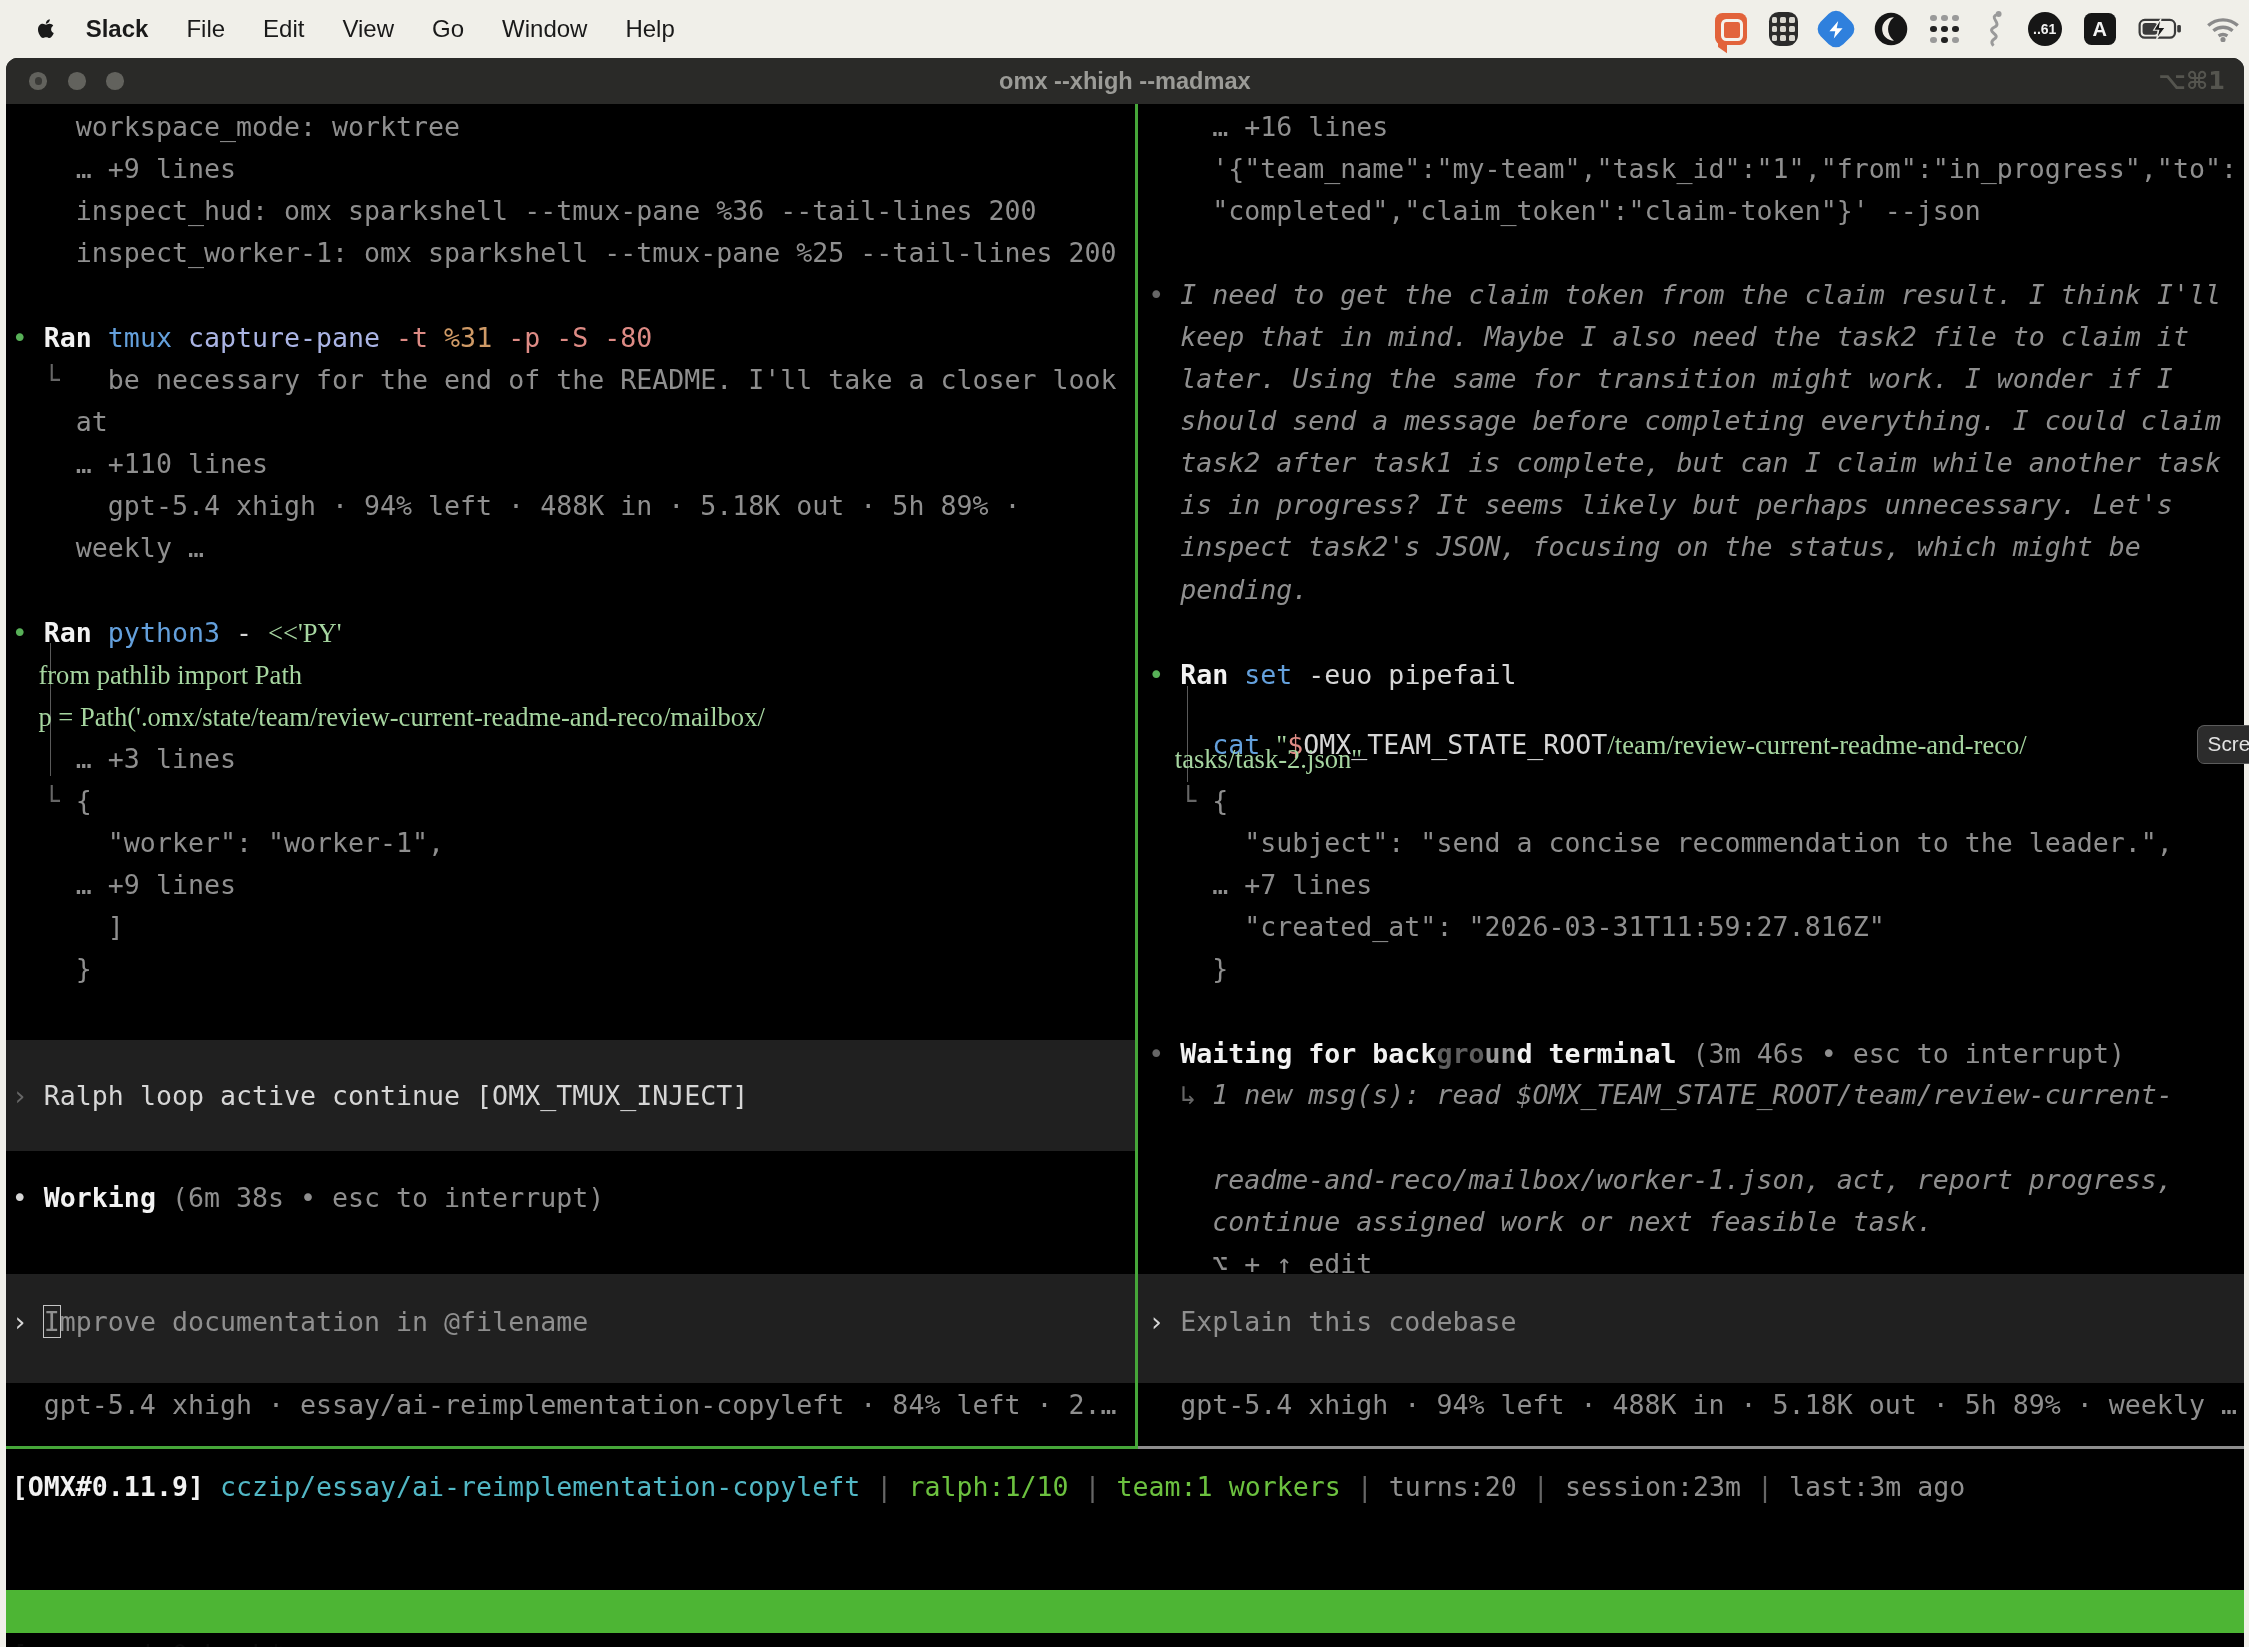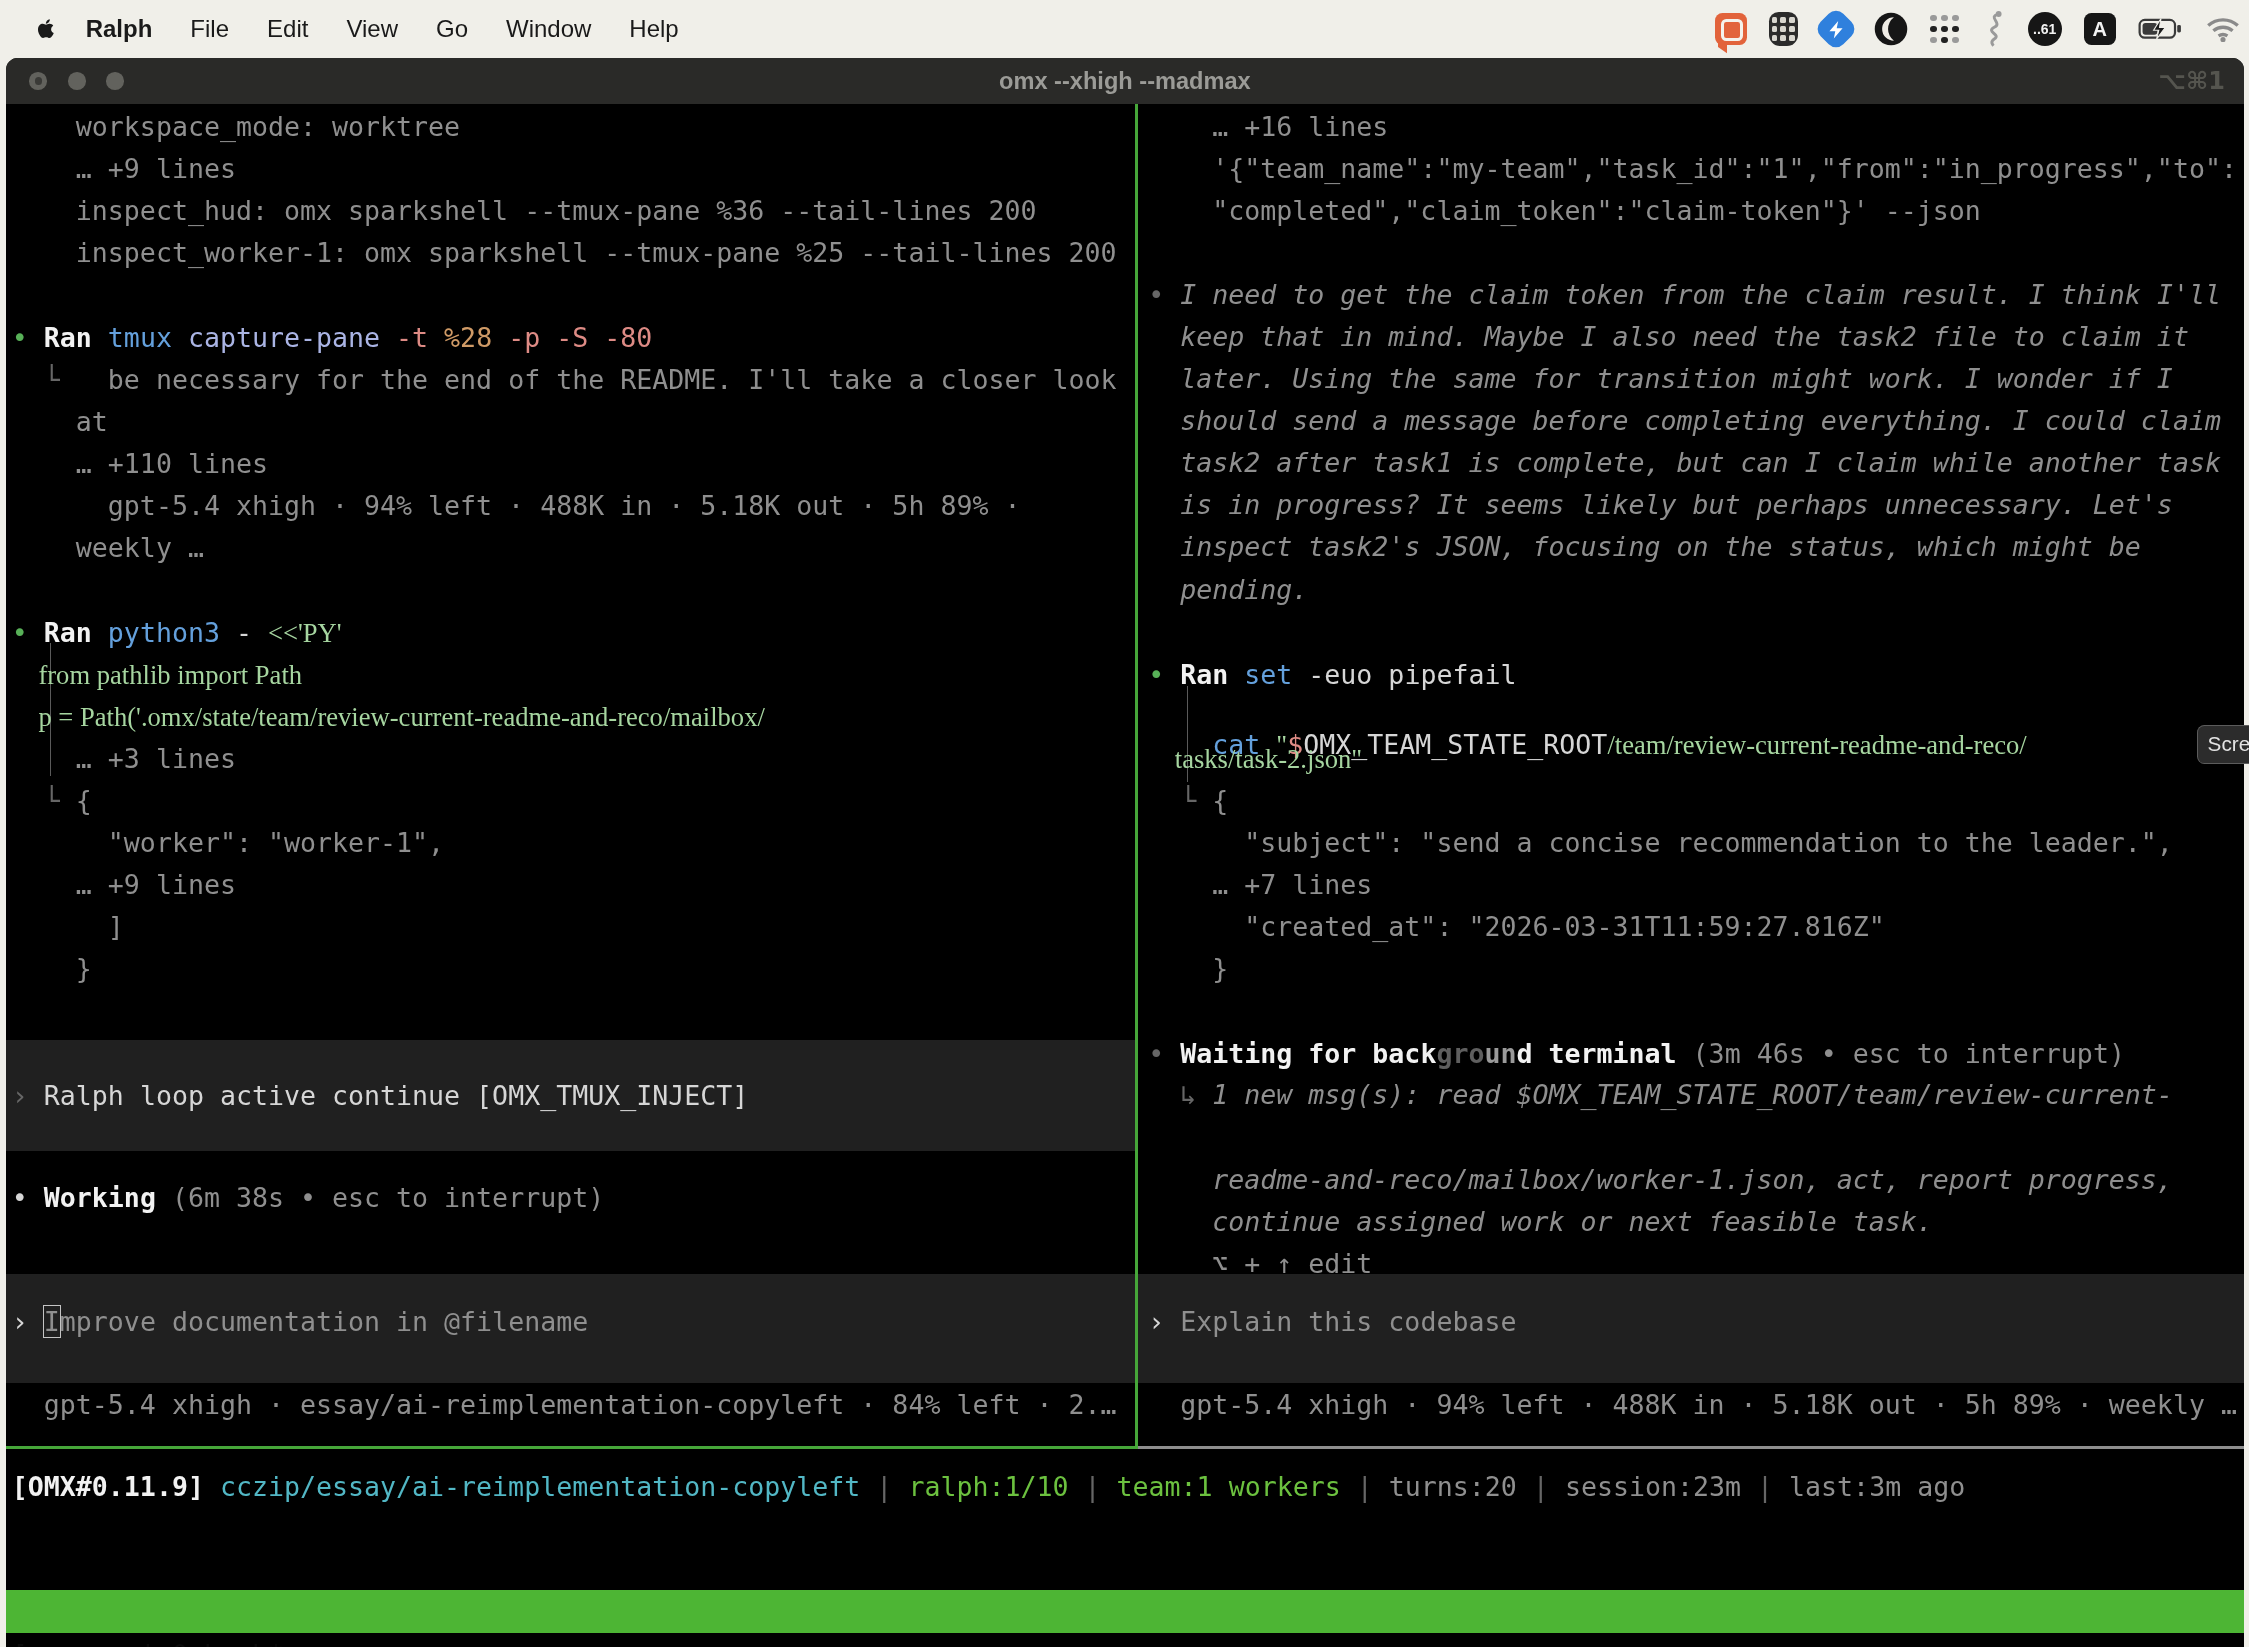--- a/index.html
+++ b/index.html
@@ -83,21 +83,21 @@
 </style>
 </head>
 <body>
 
 <div id="menubar">
   <span class="apple">
     <svg width="17.7" height="21.4" viewBox="0 0 384 512">
         <path fill="#1a1a1a" d="M318.7 268.7c-.2-36.7 16.4-64.4 50-84.8-18.8-26.9-47.2-41.7-84.7-44.6-35.5-2.8-74.3 20.7-88.5 20.7-15 0-49.4-19.7-76.4-19.7C63.3 141.2 4 184.8 4 273.5q0 39.3 14.4 81.2c12.8 36.7 59 126.7 107.2 125.2 25.2-.6 43-17.9 75.8-17.9 31.8 0 48.3 17.9 76.4 17.9 48.6-.7 90.4-82.5 102.6-119.3-65.2-30.7-61.7-90-61.7-91.9zm-56.6-164.2c27.3-32.4 24.8-61.9 24-72.5-24.1 1.4-52 16.4-67.9 34.9-17.5 19.8-27.8 44.3-25.6 71.9 26.1 2 49.9-11.4 69.5-34.3z"></path>
       </svg>
   </span>
-  <span class="app-name">Ralph</span>
+  <span class="app-name">Slack</span>
   <span class="mitem">File</span>
   <span class="mitem">Edit</span>
   <span class="mitem">View</span>
   <span class="mitem">Go</span>
   <span class="mitem">Window</span>
   <span class="mitem">Help</span>
 
   <div id="status-icons">
     <span class="sicon">
       <span class="icon-chat">
@@ -181,21 +181,21 @@
   </div>
 
   <div class="pane" id="pane-left">
       <div class="band" style="top: 936px; height: 111px;"></div>
       <div class="band" style="top: 1170px; height: 109px;"></div>
       <div class="vline" style="top: 539px; left: 44px; height: 133px;"></div>
       <div class="trow" style="top: 1.5px;"><span class="c-gray">    workspace_mode: worktree</span></div>
       <div class="trow" style="top: 44px;"><span class="c-gray">    … +9 lines</span></div>
       <div class="trow" style="top: 86px;"><span class="c-gray">    inspect_hud: omx sparkshell --tmux-pane %36 --tail-lines 200</span></div>
       <div class="trow" style="top: 128px;"><span class="c-gray">    inspect_worker-1: omx sparkshell --tmux-pane %25 --tail-lines 200</span></div>
-      <div class="trow" style="top: 213px;"><span class="c-bgreen">• </span><span class="c-bw">Ran </span><span class="c-blue">tmux </span><span class="c-lav">capture-pane </span><span class="c-salmon">-t </span><span class="c-orange">%28 </span><span class="c-salmon">-p </span><span class="c-salmon">-S </span><span class="c-salmon">-80</span></div>
+      <div class="trow" style="top: 213px;"><span class="c-bgreen">• </span><span class="c-bw">Ran </span><span class="c-blue">tmux </span><span class="c-lav">capture-pane </span><span class="c-salmon">-t </span><span class="c-orange">%31 </span><span class="c-salmon">-p </span><span class="c-salmon">-S </span><span class="c-salmon">-80</span></div>
       <div class="trow" style="top: 255px;"><span class="c-dim">  └   </span><span class="c-gray">be necessary for the end of the README. I'll take a closer look</span></div>
       <div class="trow" style="top: 297px;"><span class="c-gray">    at</span></div>
       <div class="trow" style="top: 339px;"><span class="c-gray">    … +110 lines</span></div>
       <div class="trow" style="top: 381px;"><span class="c-gray">      gpt-5.4 xhigh · 94% left · 488K in · 5.18K out · 5h 89% ·</span></div>
       <div class="trow" style="top: 423px;"><span class="c-gray">    weekly …</span></div>
       <div class="trow" style="top: 508px;"><span class="c-bgreen">• </span><span class="c-bw">Ran </span><span class="c-blue">python3 </span><span class="c-white">- </span><span class="c-green">&lt;&lt;'PY'</span></div>
       <div class="trow" style="top: 550px;"><span class="c-green">    from pathlib import Path</span></div>
       <div class="trow" style="top: 592px;"><span class="c-green">    p = Path('.omx/state/team/review-current-readme-and-reco/mailbox/</span></div>
       <div class="trow" style="top: 634px;"><span class="c-gray">    … +3 lines</span></div>
       <div class="trow" style="top: 676px;"><span class="c-dim">  └ </span><span class="c-gray">{</span></div>

